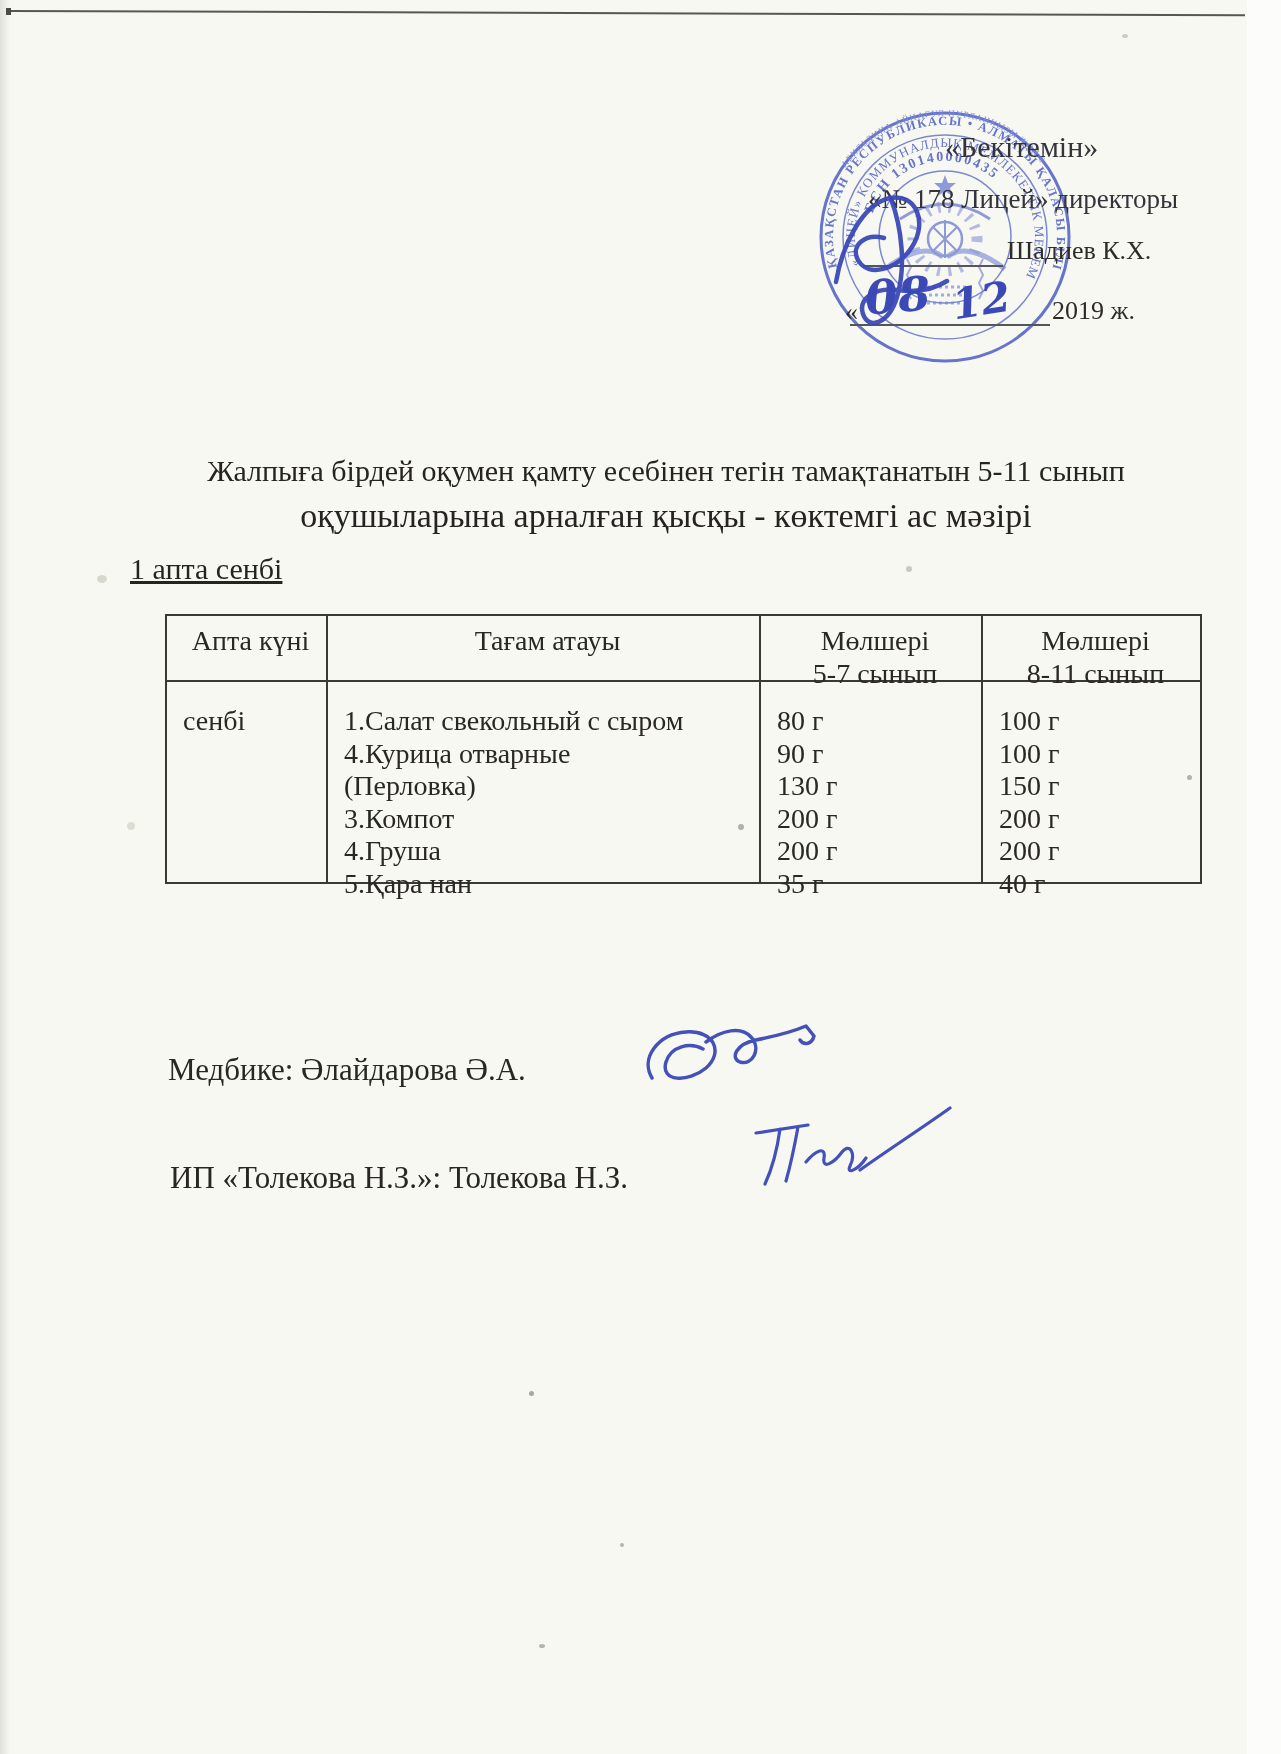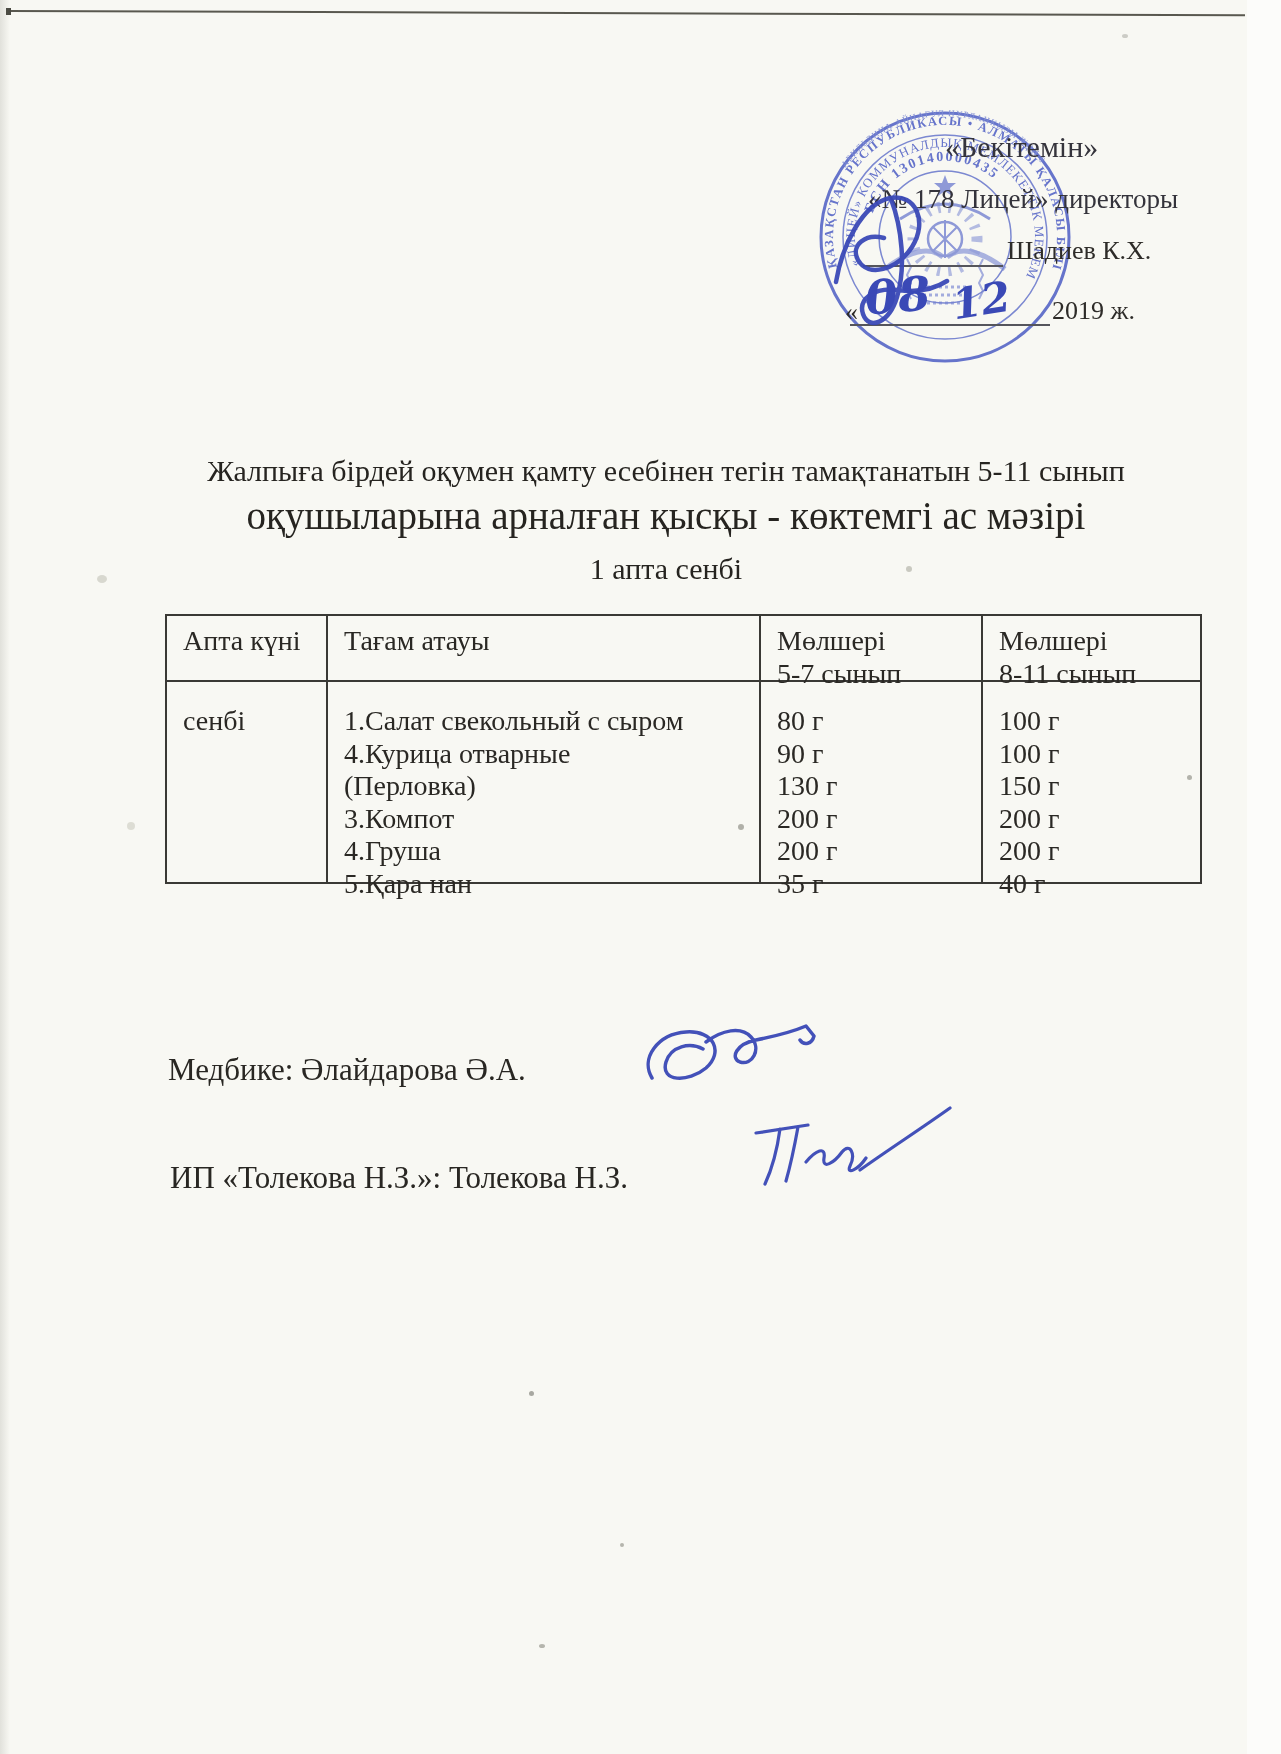--- a/index.html
+++ b/index.html
@@ -38,33 +38,33 @@
   .hand-month{ left:952px; top:276px; font-size:42px; transform:rotate(-9deg);}
 
   
   .stamp{ position:absolute; left:815px; top:107px; width:260px; height:260px;
     z-index:1; opacity:.93;}
 
   
   .title-block{ position:absolute; left:130px; top:448px; width:1072px;
     text-align:center; z-index:2;}
   .title-l1{ font-size:30px; line-height:45px; color:#262420;}
-  .title-l2{ font-size:39px; line-height:45px; color:#262420;}
+  .title-l2{ font-size:34px; line-height:45px; color:#262420;}
   .week-label{ position:absolute; left:130px; top:552px; width:1072px;
-    text-align:center; font-size:30px; color:#262420;}
+    font-size:30px; color:#262420;text-decoration:underline;}
 
   
   .menu-table{ position:absolute; left:165px; top:614px; width:1037px; height:270px;
     display:grid; grid-template-columns:161px 433px 222px 217px;
     grid-template-rows:66px 200px; border:2px solid #3a3935; box-sizing:border-box;
     background:transparent; z-index:2;}
   .cell{ box-sizing:border-box; border-right:2px solid #3a3935; padding:8px 8px 0 16px;
     font-size:28px; line-height:33px; color:#2a2824;}
   .cell.last{ border-right:none;}
-  .cell.hdr{ border-bottom:2px solid #3a3935;}
+  .cell.hdr{ border-bottom:2px solid #3a3935;text-align:center;}
   .cell .ln{ height:32.5px; white-space:nowrap;}
   .cell.body{ padding-top:22px;}
 
   
   .sig-line{ position:absolute; white-space:nowrap; font-size:31px; color:#292723; z-index:2;}
   .sig-medbike{ left:168px; top:1052px;text-align:right;}
   .sig-ip{ left:170px; top:1160px;}
 
   .ink-overlay{ position:absolute; left:0; top:0; width:1281px; height:1754px;
     z-index:5; pointer-events:none;}

